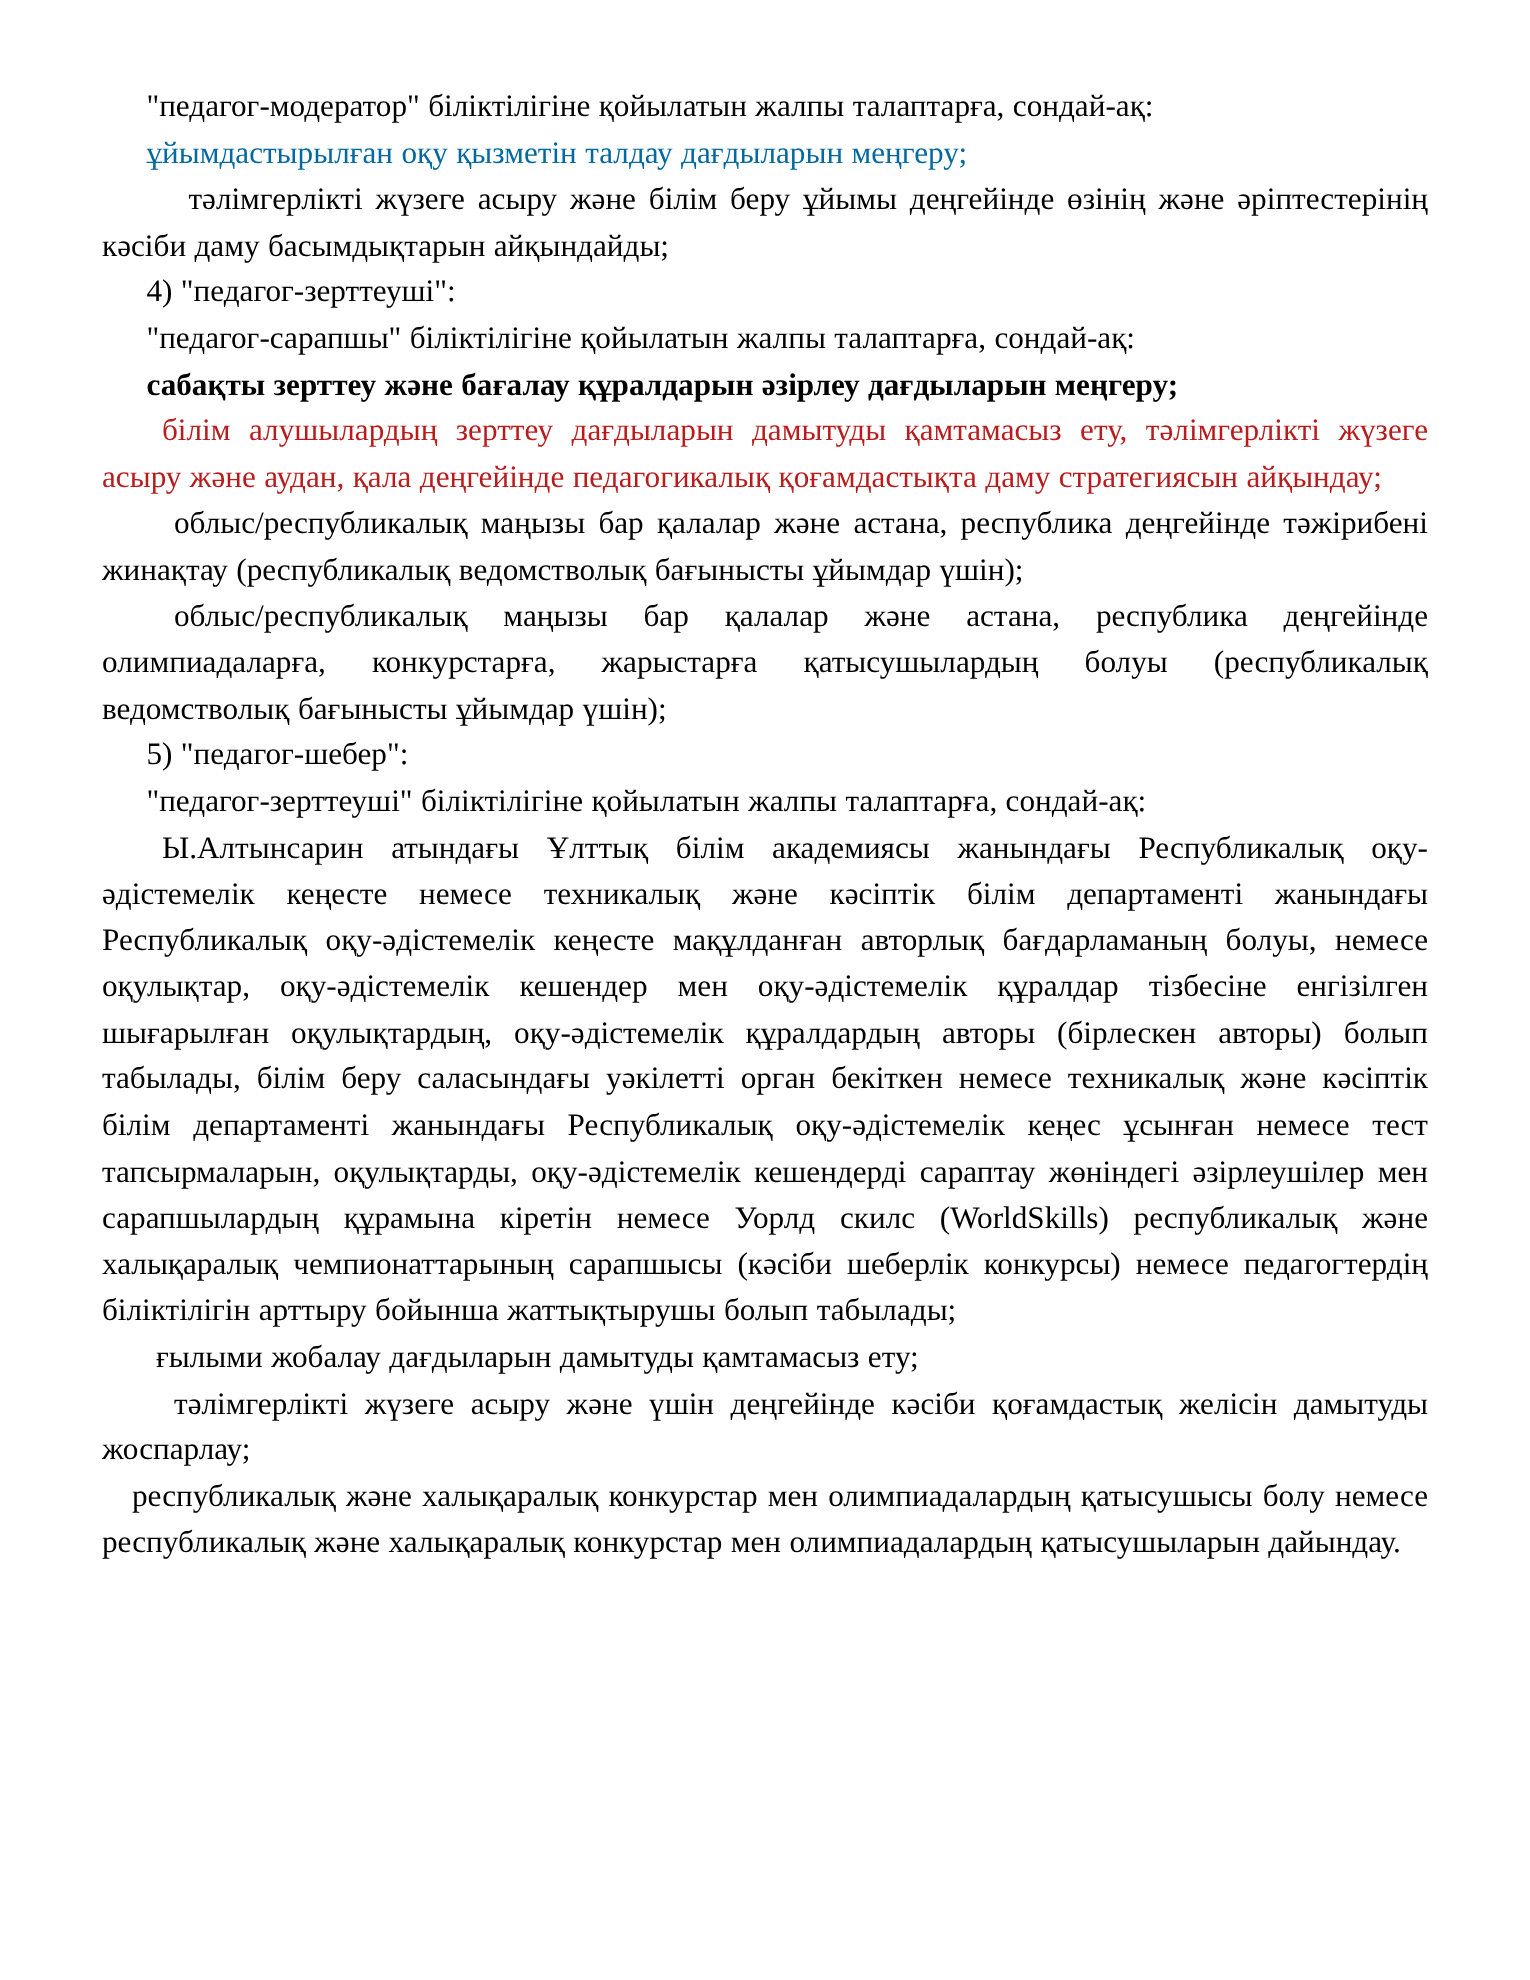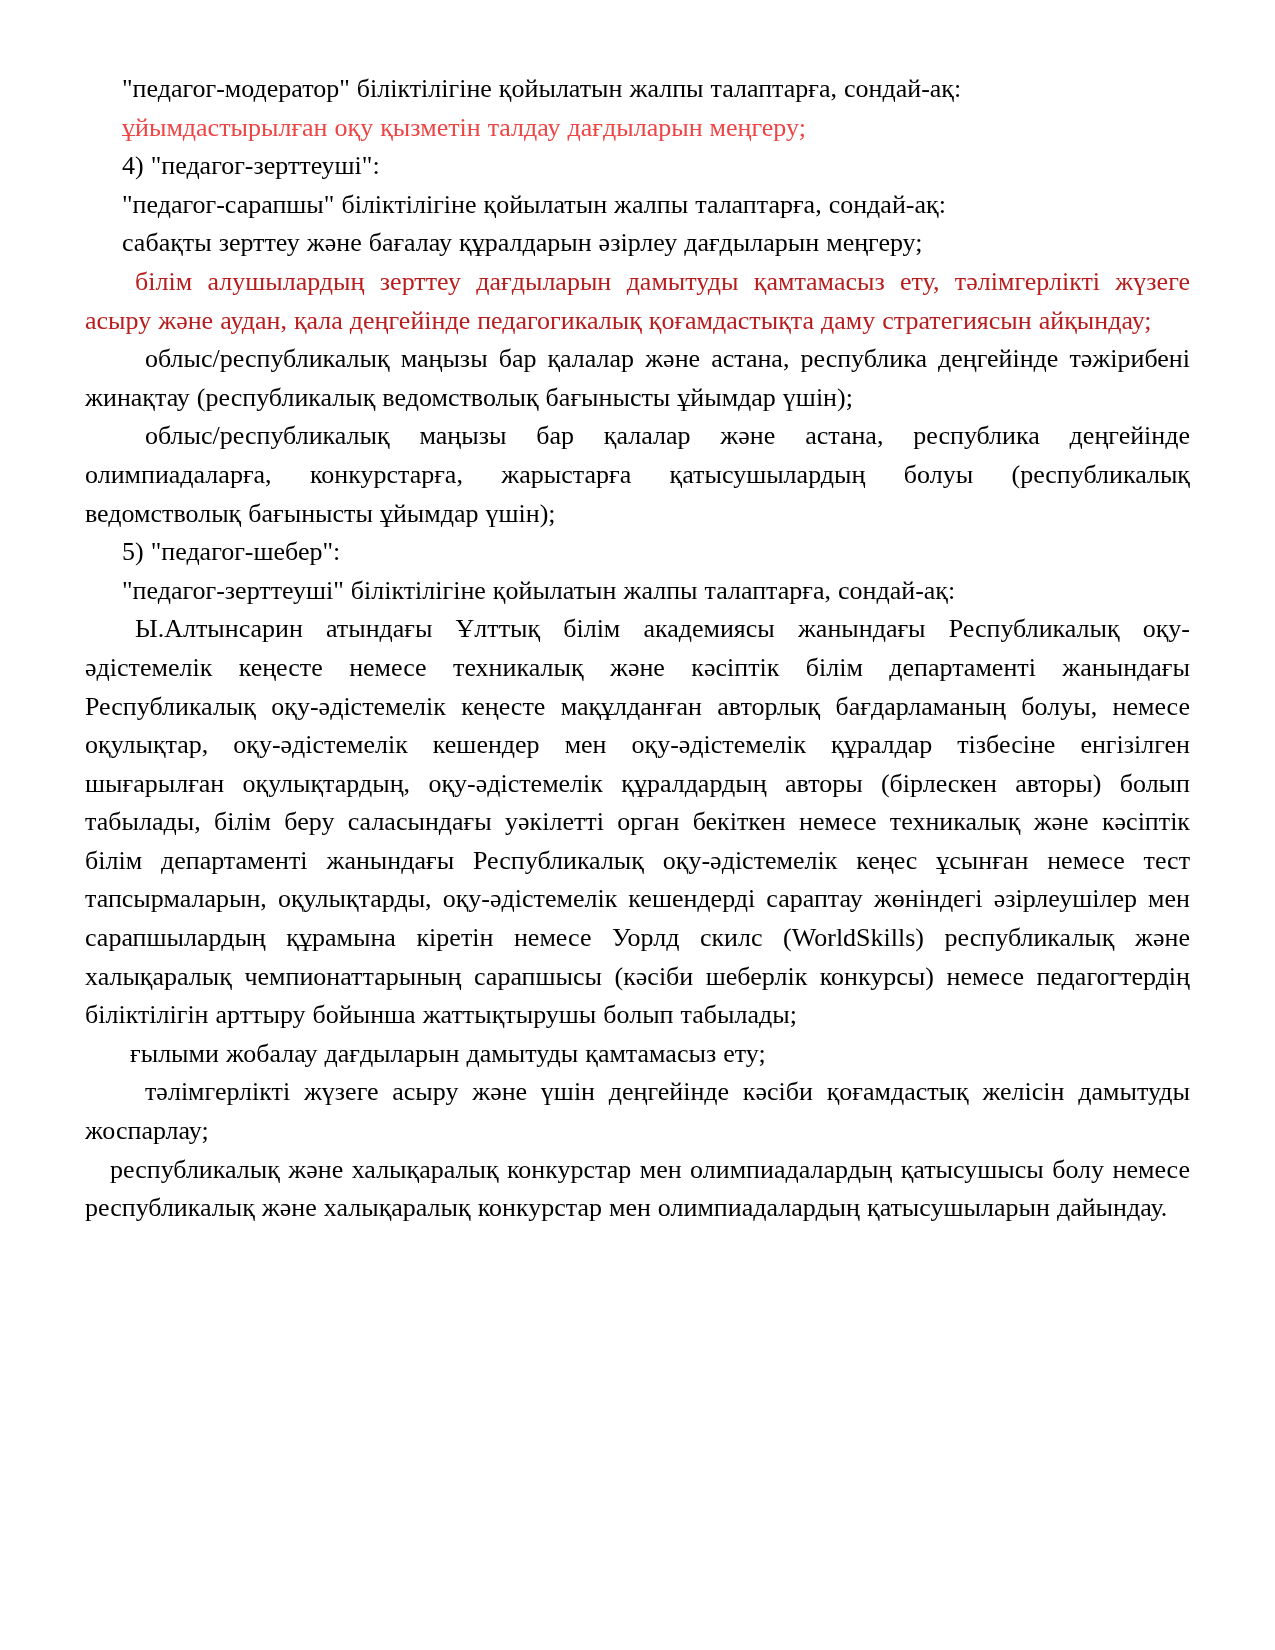--- a/index.html
+++ b/index.html
@@ -29,24 +29,25 @@
     text-align: justify;
     word-spacing: 0.5px;
   }
 </style>
 </head>
 <body>
 
 <div class="page">
   <div class="doc-body">
       <p class="para" style="text-indent: 37px; color: rgb(0, 0, 0);">"педагог-модератор" біліктілігіне қойылатын жалпы талаптарға, сондай-ақ:</p>
-      <p class="para" style="text-indent: 37px; color: #ef4444;">ұйымдастырылған оқу қызметін талдау дағдыларын меңгеру;</p>
+      <p class="para" style="text-indent: 37px; color: #0369a1;">ұйымдастырылған оқу қызметін талдау дағдыларын меңгеру;</p>
+      <p class="para" style="text-indent: 72px; color: rgb(0, 0, 0);">тәлімгерлікті жүзеге асыру және білім беру ұйымы деңгейінде өзінің және әріптестерінің кәсіби даму басымдықтарын айқындайды;</p>
       <p class="para" style="text-indent: 37px; color: rgb(0, 0, 0);">4) "педагог-зерттеуші":</p>
       <p class="para" style="text-indent: 37px; color: rgb(0, 0, 0);">"педагог-сарапшы" біліктілігіне қойылатын жалпы талаптарға, сондай-ақ:</p>
-      <p class="para" style="text-indent: 37px; color: rgb(0, 0, 0);">сабақты зерттеу және бағалау құралдарын әзірлеу дағдыларын меңгеру;</p>
+      <p class="para" style="text-indent: 37px; color: rgb(0, 0, 0); font-weight: bold;">сабақты зерттеу және бағалау құралдарын әзірлеу дағдыларын меңгеру;</p>
       <p class="para" style="text-indent: 50px; color: #b91c1c;">білім алушылардың зерттеу дағдыларын дамытуды қамтамасыз ету, тәлімгерлікті жүзеге асыру және аудан, қала деңгейінде педагогикалық қоғамдастықта даму стратегиясын айқындау;</p>
       <p class="para" style="text-indent: 60px; color: rgb(0, 0, 0);">облыс/республикалық маңызы бар қалалар және астана, республика деңгейінде тәжірибені жинақтау (республикалық ведомстволық бағынысты ұйымдар үшін);</p>
       <p class="para" style="text-indent: 60px; color: rgb(0, 0, 0);">облыс/республикалық маңызы бар қалалар және астана, республика деңгейінде олимпиадаларға, конкурстарға, жарыстарға қатысушылардың болуы (республикалық ведомстволық бағынысты ұйымдар үшін);</p>
       <p class="para" style="text-indent: 37px; color: rgb(0, 0, 0);">5) "педагог-шебер":</p>
       <p class="para" style="text-indent: 37px; color: rgb(0, 0, 0);">"педагог-зерттеуші" біліктілігіне қойылатын жалпы талаптарға, сондай-ақ:</p>
       <p class="para" style="text-indent: 50px; color: rgb(0, 0, 0);">Ы.Алтынсарин атындағы Ұлттық білім академиясы жанындағы Республикалық оқу-әдістемелік кеңесте немесе техникалық және кәсіптік білім департаменті жанындағы Республикалық оқу-әдістемелік кеңесте мақұлданған авторлық бағдарламаның болуы, немесе оқулықтар, оқу-әдістемелік кешендер мен оқу-әдістемелік құралдар тізбесіне енгізілген шығарылған оқулықтардың, оқу-әдістемелік құралдардың авторы (бірлескен авторы) болып табылады, білім беру саласындағы уәкілетті орган бекіткен немесе техникалық және кәсіптік білім департаменті жанындағы Республикалық оқу-әдістемелік кеңес ұсынған немесе тест тапсырмаларын, оқулықтарды, оқу-әдістемелік кешендерді сараптау жөніндегі әзірлеушілер мен сарапшылардың құрамына кіретін немесе Уорлд скилс (WorldSkills) республикалық және халықаралық чемпионаттарының сарапшысы (кәсіби шеберлік конкурсы) немесе педагогтердің біліктілігін арттыру бойынша жаттықтырушы болып табылады;</p>
       <p class="para" style="text-indent: 45px; color: rgb(0, 0, 0); font-family: Liberation Serif, serif;">ғылыми жобалау дағдыларын дамытуды қамтамасыз ету;</p>
       <p class="para" style="text-indent: 60px; color: rgb(0, 0, 0);">тәлімгерлікті жүзеге асыру және үшін деңгейінде кәсіби қоғамдастық желісін дамытуды жоспарлау;</p>
       <p class="para" style="text-indent: 25px; color: #000000;">республикалық және халықаралық конкурстар мен олимпиадалардың қатысушысы болу немесе республикалық және халықаралық конкурстар мен олимпиадалардың қатысушыларын дайындау.</p>
     </div>

